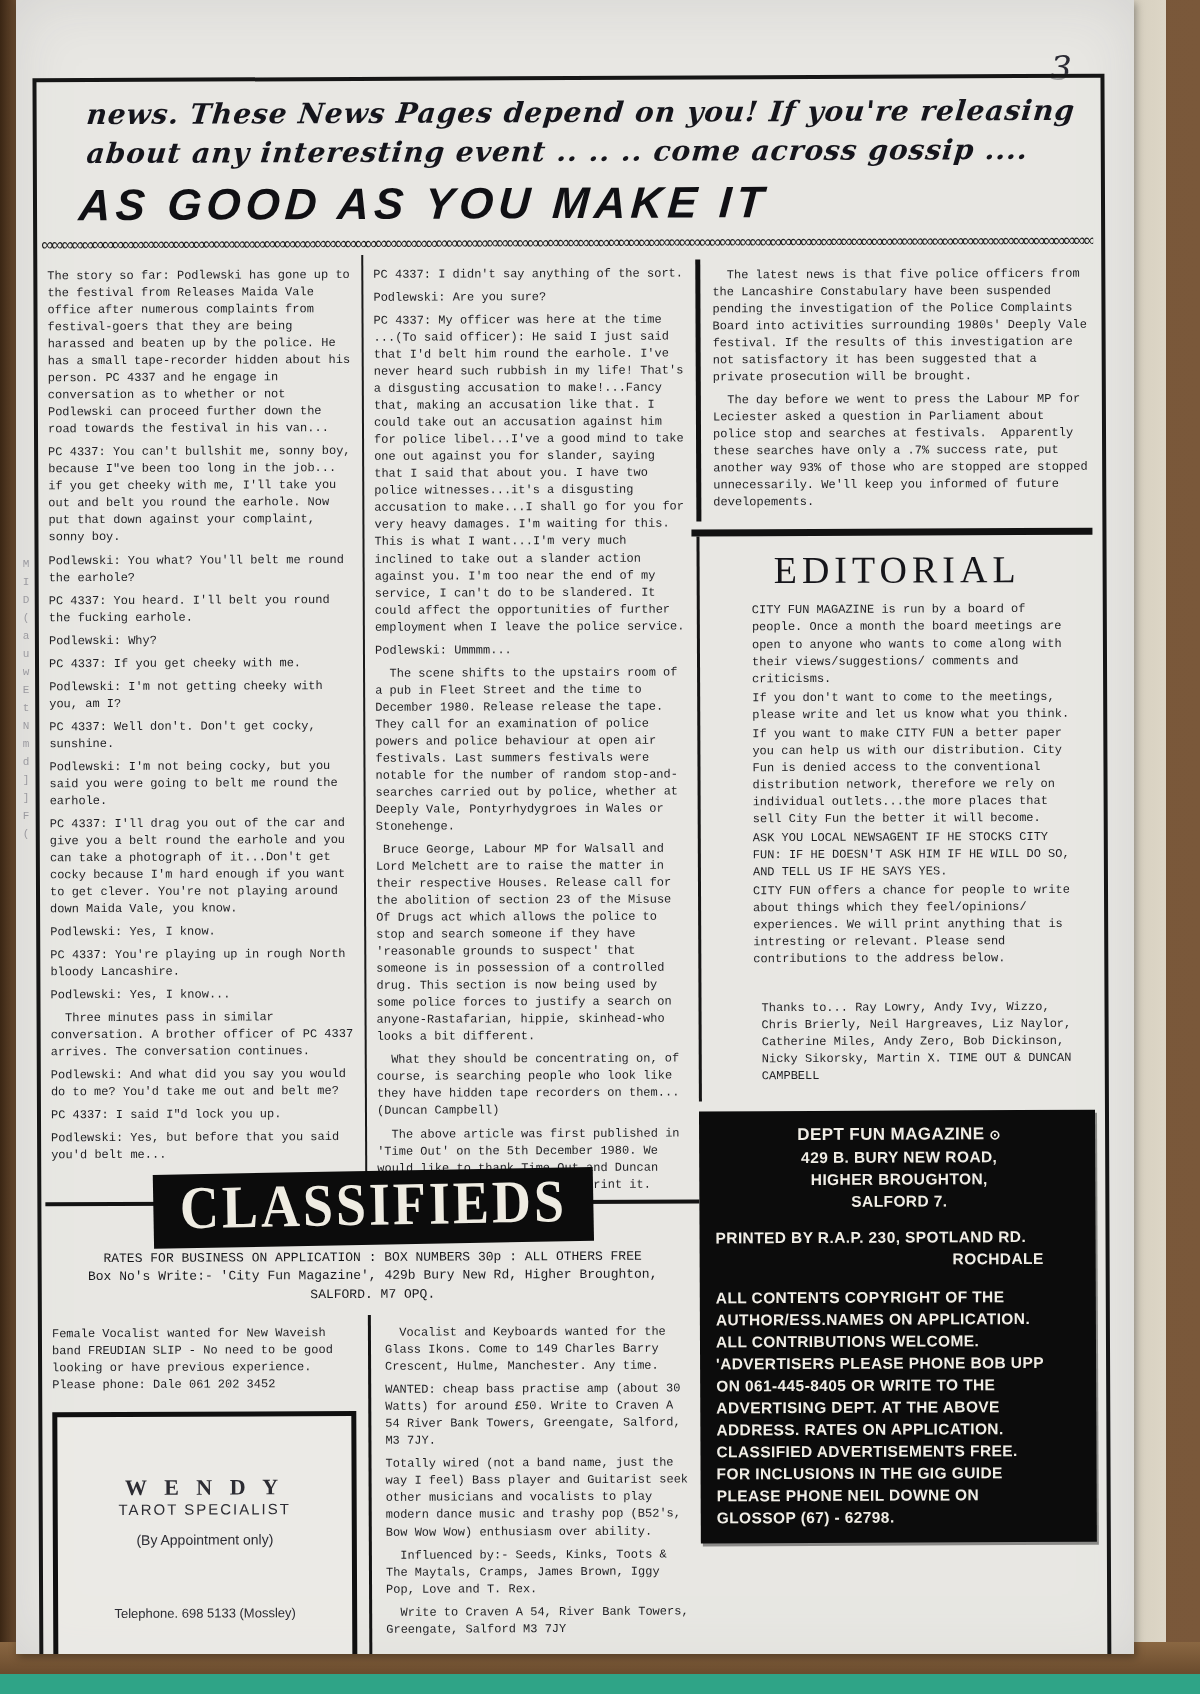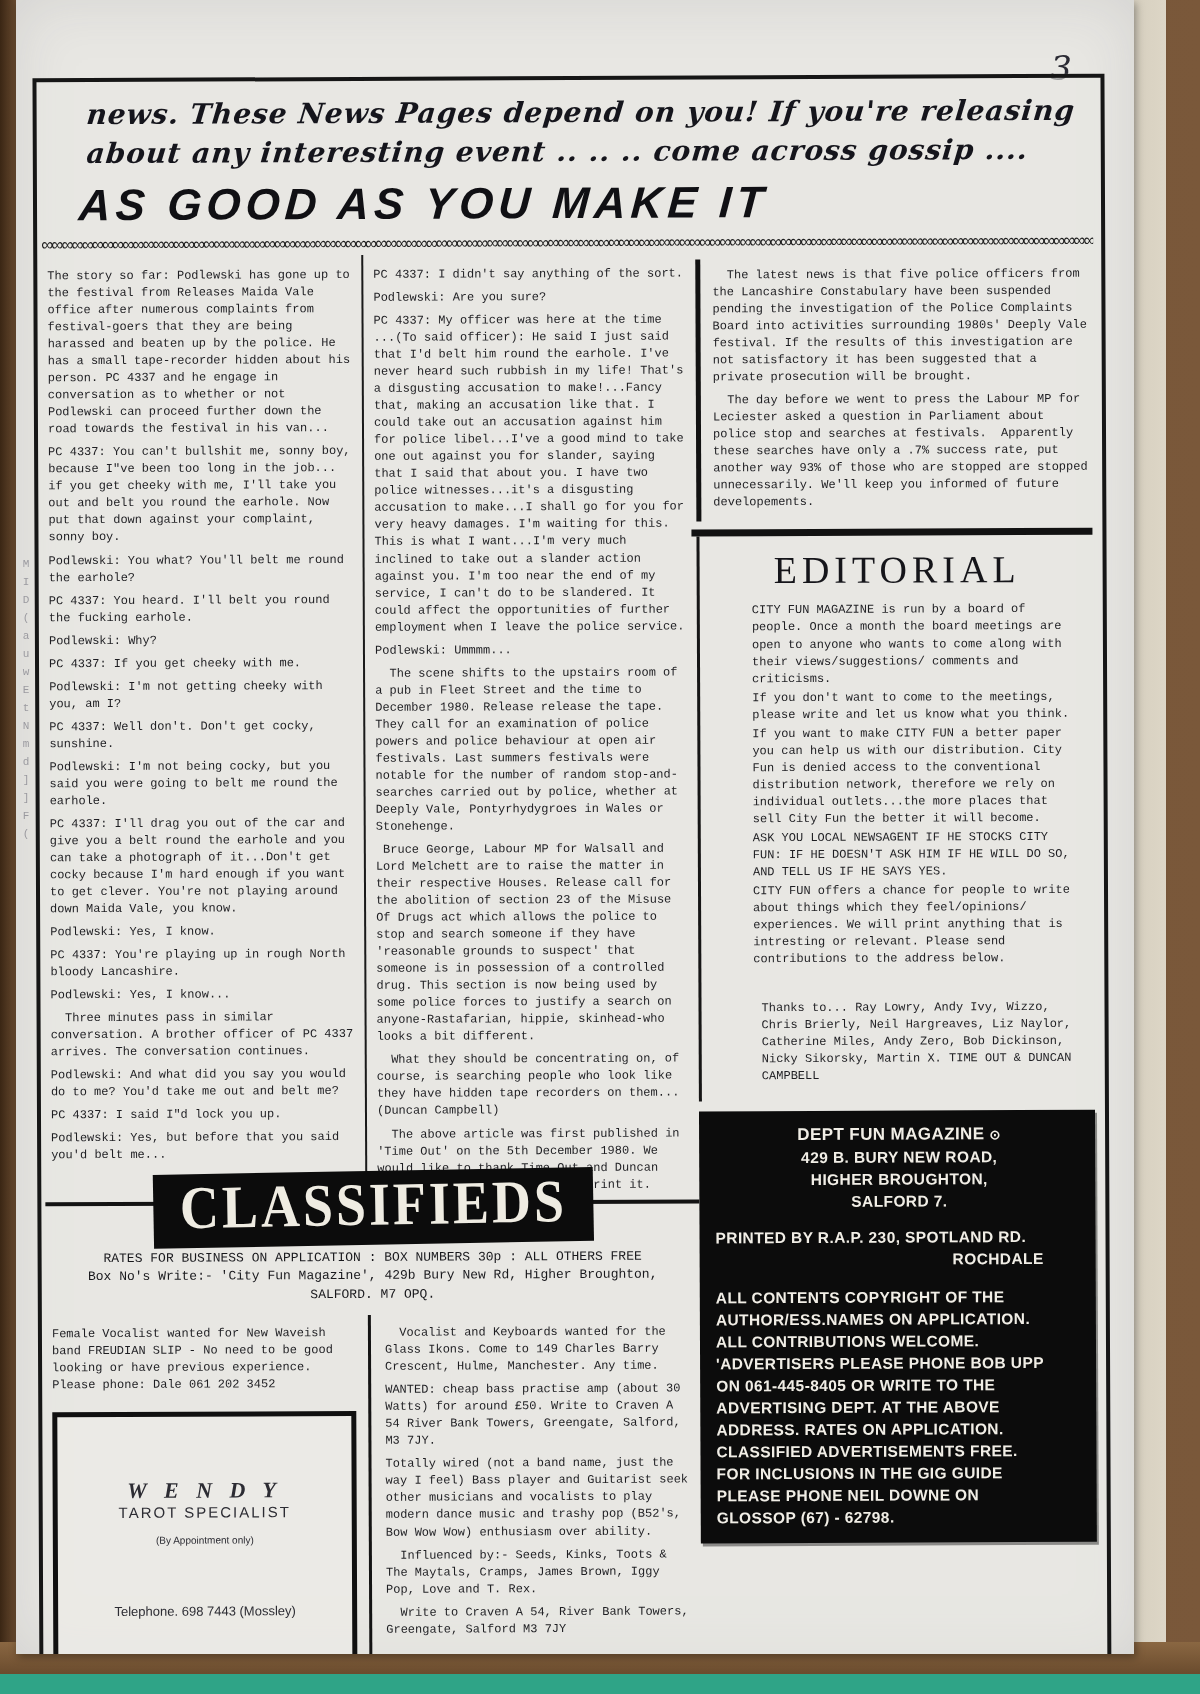--- a/index.html
+++ b/index.html
@@ -106,24 +106,24 @@
   .rates div { text-align:center; }
   .class-cols { display:grid; grid-template-columns:322px 1fr; margin-top:10px; }
   .class-left { padding:4px 10px 0 6px; }
   .class-right { border-left:3px solid #141414; padding:4px 8px 0 14px; }
   .wendy-box {
     border:5px solid #101010; margin:18px 2px 8px 0; height:272px;
     background:rgba(236,235,231,.7);
     display:flex; flex-direction:column; align-items:center; justify-content:center;
     text-align:center; color:#2c2c33;
   }
-  .wendy-name { font-family:"Liberation Serif", serif; font-style:italic; font-weight:bold;
+  .wendy-name { font-family:"Liberation Serif", serif; font-weight:bold;
     font-size:22px; letter-spacing:6px; }
   .wendy-sub { font-family:"Liberation Sans", sans-serif; font-size:15px; letter-spacing:2px; }
-  .wendy-appt { font-family:"Liberation Sans", sans-serif; font-size:10px; margin-top:14px; }
+  .wendy-appt { font-family:"Liberation Sans", sans-serif; font-size:14px; margin-top:14px; }
   .wendy-tel { font-family:"Liberation Sans", sans-serif; font-size:13px; margin-top:58px; }
 </style>
 </head>
 <body>
 
 <div class="underpage"></div>
 <div class="wood-bottom"></div>
 <div class="green-strip"></div>
 
 <div class="sheet">
@@ -249,21 +249,21 @@
           </div>
         <div class="class-cols">
           <div class="class-left">
             <div class="typed">
                 <p>Female Vocalist wanted for New Waveish band FREUDIAN SLIP - No need to be good looking or have previous experience. Please phone: Dale 061 202 3452</p>
               </div>
             <div class="wendy-box">
               <div class="wendy-name">W E N D Y</div>
               <div class="wendy-sub">TAROT SPECIALIST</div>
               <div class="wendy-appt">(By Appointment only)</div>
-              <div class="wendy-tel">Telephone. 698 7443 (Mossley)</div>
+              <div class="wendy-tel">Telephone. 698 5133 (Mossley)</div>
             </div>
           </div>
           <div class="class-right typed">
               <p>  Vocalist and Keyboards wanted for the Glass Ikons. Come to 149 Charles Barry Crescent, Hulme, Manchester. Any time.</p>
               <p>WANTED: cheap bass practise amp (about 30 Watts) for around £50. Write to Craven A 54 River Bank Towers, Greengate, Salford, M3 7JY.</p>
               <p>Totally wired (not a band name, just the way I feel) Bass player and Guitarist seek other musicians and vocalists to play modern dance music and trashy pop (B52's, Bow Wow Wow) enthusiasm over ability.</p>
               <p>  Influenced by:- Seeds, Kinks, Toots &amp; The Maytals, Cramps, James Brown, Iggy Pop, Love and T. Rex.</p>
               <p>  Write to Craven A 54, River Bank Towers, Greengate, Salford M3 7JY</p>
             </div>
         </div>

